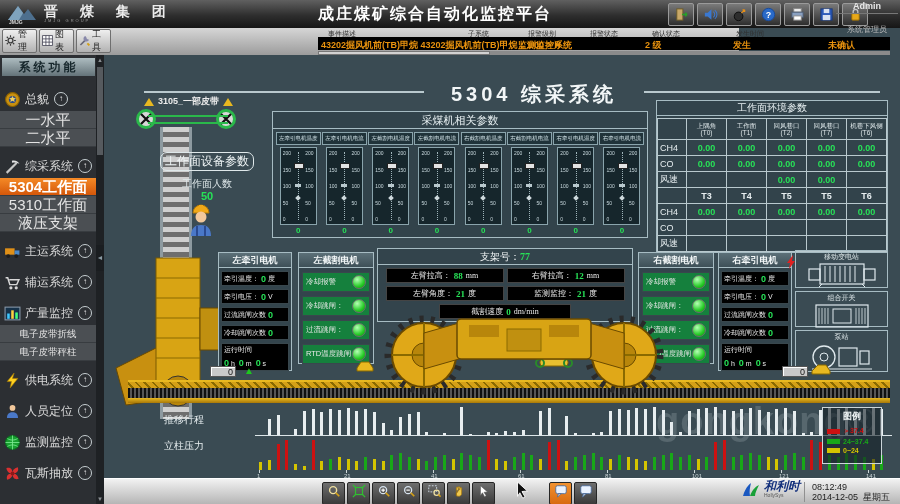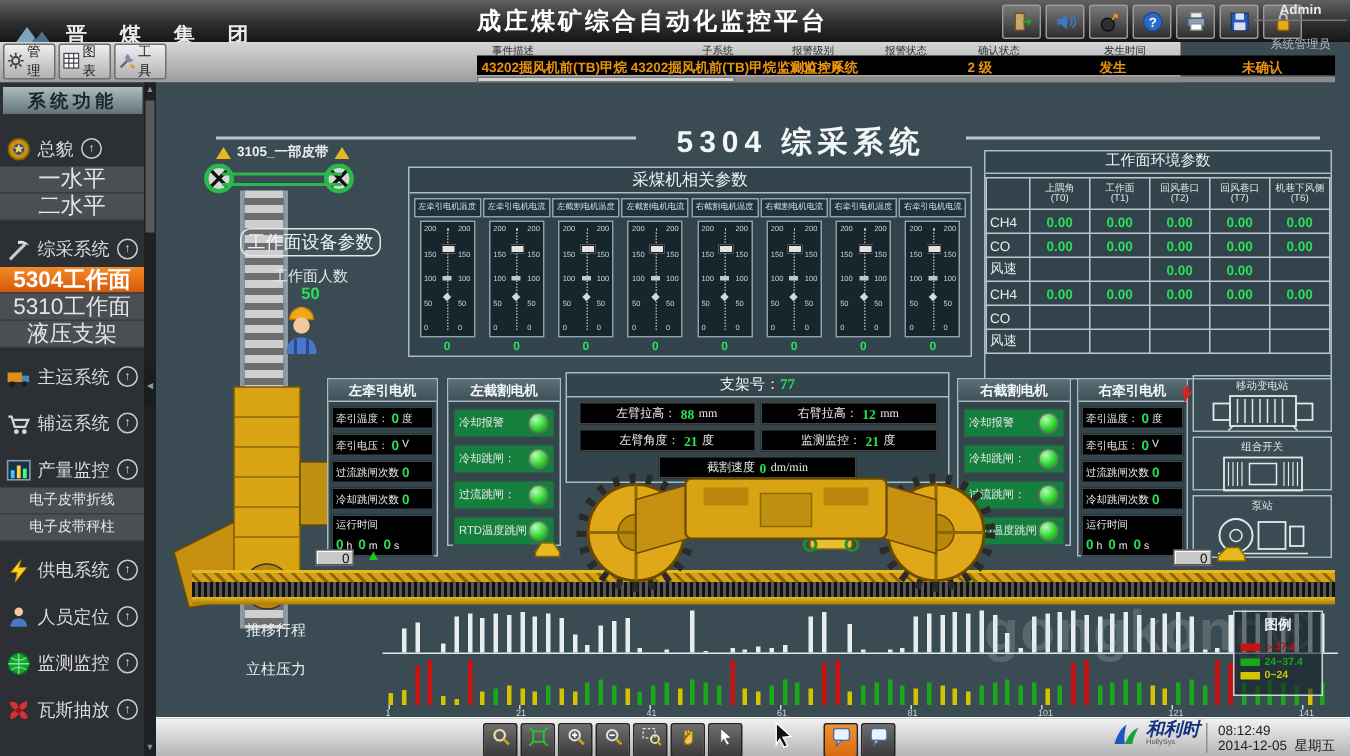--- a/index.html
+++ b/index.html
@@ -1,34 +1,34 @@
 <!DOCTYPE html>
 <html><head>
 <meta charset="utf-8">
 <style>
   html,body{margin:0;padding:0;background:#777;}
   #app{position:relative;width:900px;height:504px;overflow:hidden;background:#3a4b53;
        font-family:"Liberation Sans","DejaVu Sans",sans-serif;-webkit-font-smoothing:antialiased;}
   
   #header{position:absolute;left:0;top:0;width:900px;height:28px;
           background:linear-gradient(#606060,#2e2e2e 55%,#161616);}
-  #logo{position:absolute;left:6px;top:2px;display:flex;align-items:center;gap:6px;margin-top:12px;}
+  #logo{position:absolute;left:6px;top:2px;display:flex;align-items:center;gap:6px;}
   #logo-txt{color:#ececec;font-size:14px;font-weight:bold;letter-spacing:9px;line-height:14px;}
   #logo-sub{color:#9a9a9a;font-size:4px;letter-spacing:2px;}
   #win-title{position:absolute;left:285px;top:4px;width:300px;text-align:center;
              color:#fff;font-size:16px;font-weight:bold;letter-spacing:2px;}
   #header-icons{position:absolute;left:668px;top:3px;display:flex;gap:3px;}
   .hicon{width:24px;height:21px;border:1px solid #9a9a9a;border-radius:2px;
          background:linear-gradient(#7a7a7a,#2e2e2e);display:flex;align-items:center;justify-content:center;}
   #user-box{position:absolute;right:2px;top:1px;width:62px;text-align:center;}
   #user-name{color:#e8e8e8;font-size:9px;font-weight:bold;}
   #user-role{color:#bdbdbd;font-size:8px;border-top:1px solid #777;margin-top:2px;padding-top:10px;}
   
   #menubar{position:absolute;left:0;top:28px;width:739px;height:27px;
-           background:linear-gradient(#d6d6d6,#9c9c9c);padding-left:48px;}
+           background:linear-gradient(#d6d6d6,#9c9c9c);}
   #menu-buttons{position:absolute;left:2px;top:1px;display:flex;gap:2px;}
   .mbtn{width:35px;height:24px;border:1px solid #6f6f6f;border-radius:2px;
         background:linear-gradient(#efefef,#b2b2b2);display:flex;align-items:center;gap:1px;
         font-size:9px;color:#1d1d1d;padding:0 1px;box-sizing:border-box;}
   #alarm-area{position:absolute;left:318px;top:0;width:572px;height:27px;}
   #alarm-headers{position:absolute;left:0;top:0;width:572px;height:9px;font-size:7px;color:#2f2f2f;}
   #alarm-headers span{position:absolute;top:1px;white-space:nowrap;}
   #alarm-row{position:absolute;left:0;top:9px;width:572px;height:13px;background:#000;
              font-size:9px;font-weight:bold;color:#e8920e;overflow:hidden;cursor:default;}
   #alarm-row span{position:absolute;top:2px;white-space:nowrap;}
@@ -671,20 +671,28 @@
             </tr>
             <tr>
               <td class="lb">风速</td>
               <td class="vl"></td>
               <td class="vl"></td>
               <td class="vl">0.00</td>
               <td class="vl">0.00</td>
               <td class="vl"></td>
             </tr>
             <tr>
+              <td class="lb"></td>
+              <td class="vl wt">T3</td>
+              <td class="vl wt">T4</td>
+              <td class="vl wt">T5</td>
+              <td class="vl wt">T5</td>
+              <td class="vl wt">T6</td>
+            </tr>
+            <tr>
               <td class="lb">CH4</td>
               <td class="vl">0.00</td>
               <td class="vl">0.00</td>
               <td class="vl">0.00</td>
               <td class="vl">0.00</td>
               <td class="vl">0.00</td>
             </tr>
             <tr>
               <td class="lb">CO</td>
               <td class="vl"></td>

